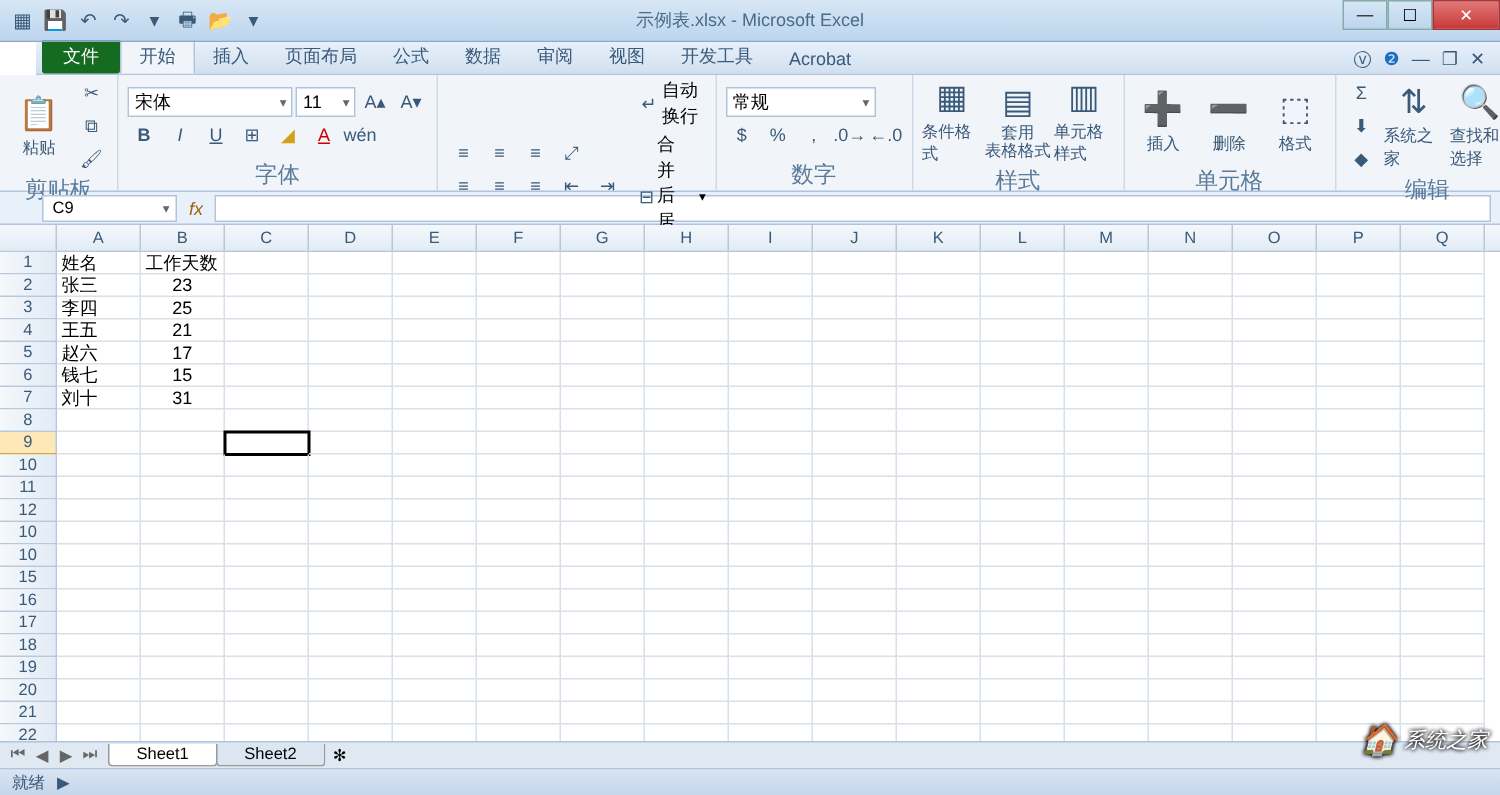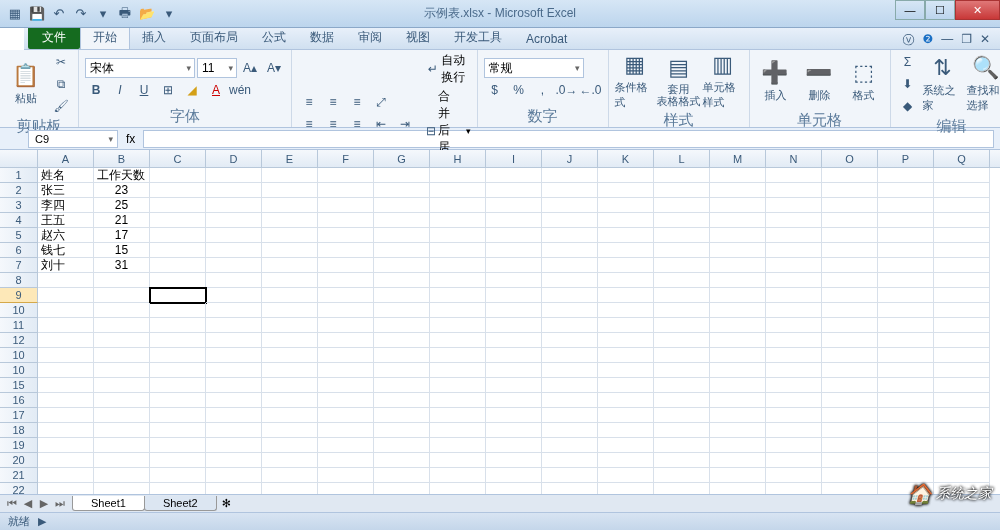--- a/index.html
+++ b/index.html
@@ -37,21 +37,21 @@
 .combo { height: 20px; border: 1px solid #b0c4de; background: #fff; font-size: 12px; padding: 0 18px 0 4px; display: flex; align-items: center; position: relative; cursor: pointer; }
 .combo::after { content: "▾"; position: absolute; right: 3px; font-size: 9px; color: #666; }
 .combo.font { width: 110px; }
 .combo.size { width: 40px; }
 .combo.numfmt { width: 100px; }
 
 
 .formulabar { height: 22px; background: #e8f0fa; display: flex; align-items: center; border-bottom: 1px solid #b0c4de; }
 .namebox { width: 90px; height: 18px; border: 1px solid #b0c4de; background: #fff; margin-left: 28px; padding: 0 20px 0 6px; display: flex; align-items: center; font-size: 11px; position: relative; }
 .namebox::after { content: "▾"; position: absolute; right: 4px; font-size: 9px; color: #666; }
-.fx { margin: 0 8px; font-size: 12px; color: #000000; }
+.fx { margin: 0 8px; font-style: italic; font-size: 12px; color: #a16207; }
 .formula-input { flex: 1; height: 18px; border: 1px solid #b0c4de; background: #fff; margin-right: 6px; }
 
 
 .grid-area { position: absolute; top: 150px; bottom: 34px; left: 0; right: 0; overflow: hidden; background: #fff; }
 .col-headers { display: flex; height: 18px; background: linear-gradient(#f5f8fc,#e2ebf5); border-bottom: 1px solid #b8c8da; }
 .corner { width: 38px; border-right: 1px solid #b8c8da; background: linear-gradient(#f5f8fc,#e2ebf5); }
 .colh { width: 56px; border-right: 1px solid #b8c8da; text-align: center; font-size: 11px; color: #3a5a7a; line-height: 18px; cursor: pointer; }
 .rows { }
 .gridrow { display: flex; height: 15px; }
 .rowh { width: 38px; border-right: 1px solid #b8c8da; border-bottom: 1px solid #b8c8da; background: linear-gradient(90deg,#f5f8fc,#e2ebf5); text-align: center; font-size: 11px; color: #3a5a7a; line-height: 15px; cursor: pointer; }

